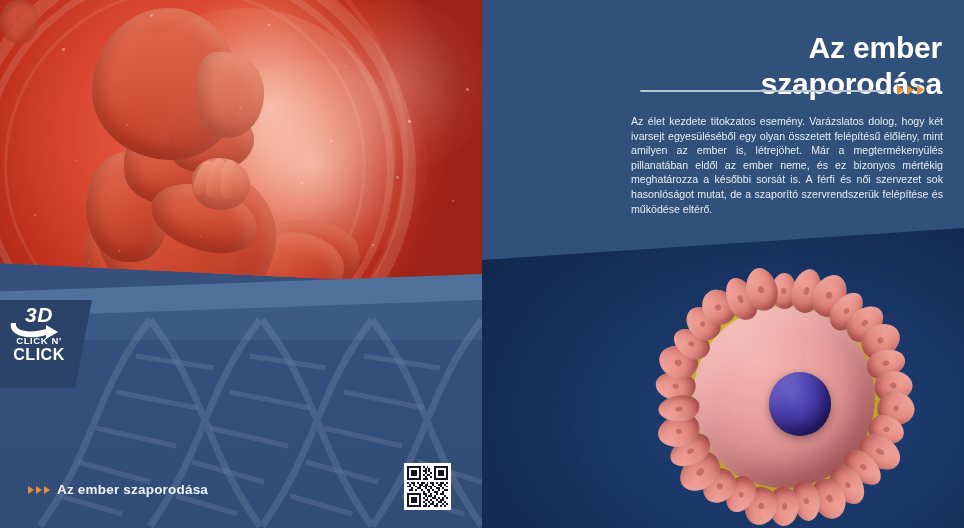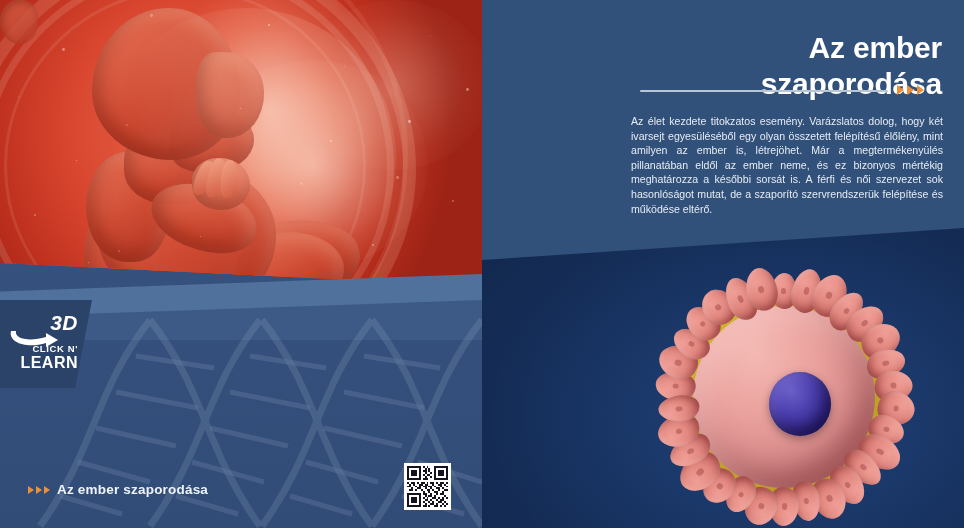--- a/index.html
+++ b/index.html
@@ -69,21 +69,21 @@
       clip-path:polygon(0 38%,100% 0,100% 62%,0 100%);}
   .band-dark{position:absolute;left:0;top:300px;width:482px;height:40px;background:#3d5a86;
       clip-path:polygon(0 42%,100% 0,100% 100%,0 100%);}
 
   
   .dna{position:absolute;left:0;top:300px;width:482px;height:228px;overflow:hidden;opacity:.30;}
 
   
   .badge3d{position:absolute;left:-14px;top:300px;width:106px;height:88px;background:#2b4368;
       clip-path:polygon(0 0,100% 0,84% 100%,0 100%);}
-  .badge-inner{position:absolute;left:14px;top:10px;width:78px;height:72px;color:#fff;text-align:right;}
+  .badge-inner{position:absolute;left:14px;top:2px;width:78px;height:72px;color:#fff;text-align:center;}
   .b3d-row{position:relative;height:34px;}
   .b3d-txt{font-size:21px;font-weight:bold;letter-spacing:.5px;line-height:26px;font-style:italic;}
   .b3d-arrow{position:absolute;left:6px;top:17px;width:60px;height:22px;}
   .b-click{font-size:9.5px;font-weight:bold;letter-spacing:.6px;margin-top:-1px;}
   .b-learn{font-size:16px;font-weight:bold;letter-spacing:.5px;line-height:17px;}
 
   
   .footer{position:absolute;left:28px;top:482px;display:flex;align-items:center;gap:7px;}
   .arrows{display:flex;gap:2px;}
   .tri{width:0;height:0;border-top:5px solid transparent;border-bottom:5px solid transparent;border-left:7px solid #e8913a;}
@@ -217,21 +217,21 @@
 
     <div class="badge3d">
       <div class="badge-inner">
         <div class="b3d-row">
           <div class="b3d-txt">3D</div>
           <svg class="b3d-arrow" viewBox="0 0 60 22">
             <path d="M5 4 C 2 16, 22 22, 40 16 L 40 20 L 52 13 L 40 6 L 40 10 C 24 15, 8 12, 10 4 Z" fill="#ffffff"></path>
           </svg>
         </div>
         <div class="b-click">CLICK N'</div>
-        <div class="b-learn">LEARN</div>
+        <div class="b-learn">CLICK</div>
       </div>
     </div>
 
     <div class="footer">
       <div class="arrows">
         <span class="tri sm"></span>
         <span class="tri sm"></span>
         <span class="tri sm"></span>
       </div>
       <span class="footer-title">Az ember szaporodása</span>

